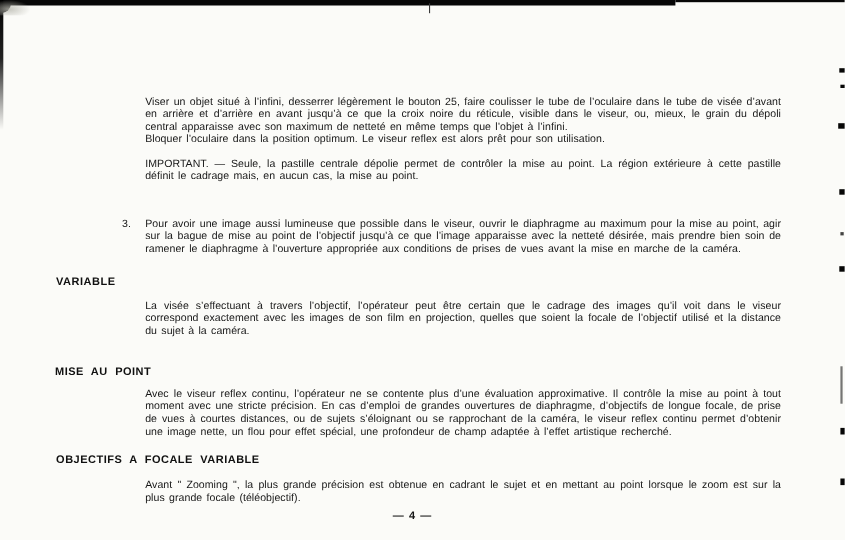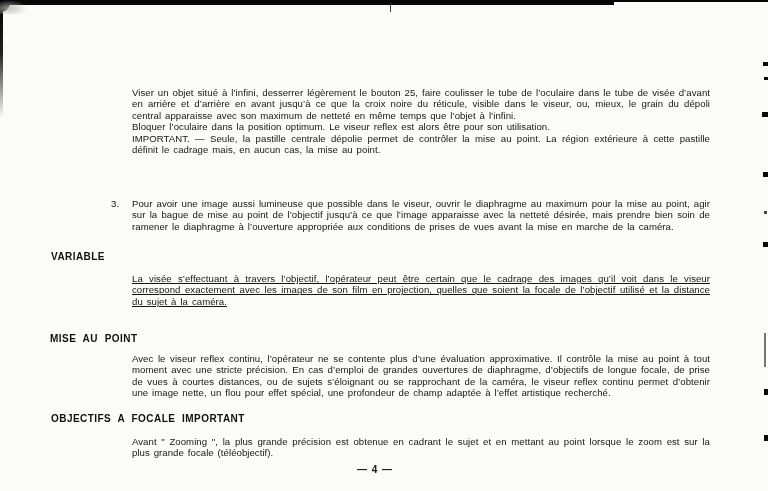--- a/index.html
+++ b/index.html
@@ -26,39 +26,39 @@
     position:absolute;
     width:578px;
     left:132px;
     font-size:9.6px;
     line-height:11.4px;
     letter-spacing:.05px;
     word-spacing:1.2px;
     text-align:justify;
   }
   .tblock p{margin:0;text-align:justify;}
-  .tblock p.gap-before{}
+  .tblock p.gap-before{margin-top:11px;}
   .intro{top:87px;}
   .list-item{top:198px;}
   .list-item .num{
     position:absolute;left:-21px;top:0;
     text-align:left;
   }
   .heading{
     position:absolute;
     margin:0;
     font-size:10px;
     font-weight:700;
     letter-spacing:.45px;
     word-spacing:3.5px;
     color:#101010;
     white-space:nowrap;
   }
   .h-cadrage{left:51px;top:251px;}
-  .b-cadrage{top:273px;text-decoration:underline;}
+  .b-cadrage{top:273px;}
   .h-mise{left:50px;top:333px;}
   .b-mise{top:341px;margin-top:12px;}
   .h-objectifs{left:51px;top:413px;}
   .b-objectifs{top:436px;}
   .page-number{
     position:absolute;
     left:337px;top:464px;width:76px;
     text-align:center;
     font-size:10px;
     font-weight:700;
@@ -105,39 +105,39 @@
   <div class="art m4"></div>
   <div class="art m5"></div>
   <div class="art m6"></div>
   <div class="art m7"></div>
   <div class="art m8"></div>
   <div class="art m9"></div>
   <div class="smudge-bl"></div>
 
   <div class="tblock intro">
     <p>Viser un objet situé à l’infini, desserrer légèrement le bouton 25, faire coulisser le tube de l’oculaire dans le tube de visée d’avant en arrière et d’arrière en avant jusqu’à ce que la croix noire du réticule, visible dans le viseur, ou, mieux, le grain du dépoli central apparaisse avec son maximum de netteté en même temps que l’objet à l’infini.</p>
-    <p>Bloquer l’oculaire dans la position optimum. Le viseur reflex est alors être pour son utilisation.</p>
+    <p>Bloquer l’oculaire dans la position optimum. Le viseur reflex est alors prêt pour son utilisation.</p>
     <p class="gap-before">IMPORTANT. — Seule, la pastille centrale dépolie permet de contrôler la mise au point. La région extérieure à cette pastille définit le cadrage mais, en aucun cas, la mise au point.</p>
   </div>
 
   <div class="tblock list-item">
     <span class="num">3.</span>
     <p>Pour avoir une image aussi lumineuse que possible dans le viseur, ouvrir le diaphragme au maximum pour la mise au point, agir sur la bague de mise au point de l’objectif jusqu’à ce que l’image apparaisse avec la netteté désirée, mais prendre bien soin de ramener le diaphragme à l’ouverture appropriée aux conditions de prises de vues avant la mise en marche de la caméra.</p>
   </div>
 
   <h2 class="heading h-cadrage">VARIABLE</h2>
   <div class="tblock b-cadrage">
     <p>La visée s’effectuant à travers l’objectif, l’opérateur peut être certain que le cadrage des images qu’il voit dans le viseur correspond exactement avec les images de son film en projection, quelles que soient la focale de l’objectif utilisé et la distance du sujet à la caméra.</p>
   </div>
 
   <h2 class="heading h-mise">MISE AU POINT</h2>
   <div class="tblock b-mise">
     <p>Avec le viseur reflex continu, l’opérateur ne se contente plus d’une évaluation approximative. Il contrôle la mise au point à tout moment avec une stricte précision. En cas d’emploi de grandes ouvertures de diaphragme, d’objectifs de longue focale, de prise de vues à courtes distances, ou de sujets s’éloignant ou se rapprochant de la caméra, le viseur reflex continu permet d’obtenir une image nette, un flou pour effet spécial, une profondeur de champ adaptée à l’effet artistique recherché.</p>
   </div>
 
-  <h2 class="heading h-objectifs">OBJECTIFS A FOCALE IMPORTANT</h2>
+  <h2 class="heading h-objectifs">OBJECTIFS A FOCALE VARIABLE</h2>
   <div class="tblock b-objectifs">
     <p>Avant " Zooming ", la plus grande précision est obtenue en cadrant le sujet et en mettant au point lorsque le zoom est sur la plus grande focale (téléobjectif).</p>
   </div>
 
   <div class="page-number">— 4 —</div>
 
 </div>
 
 </body></html>

